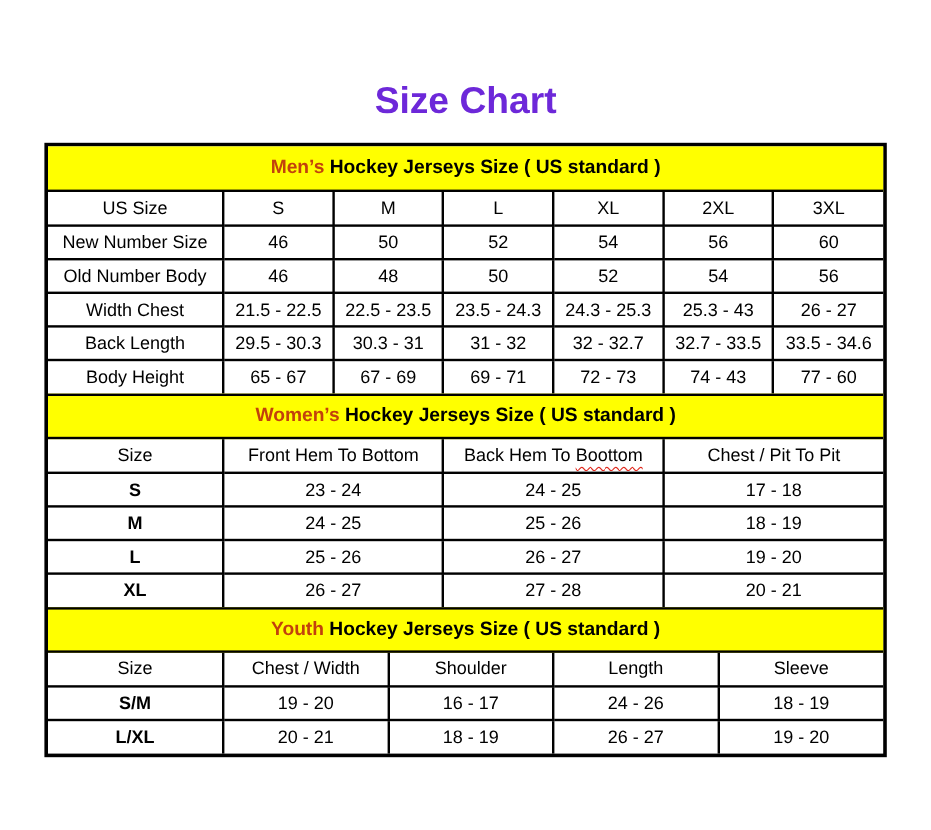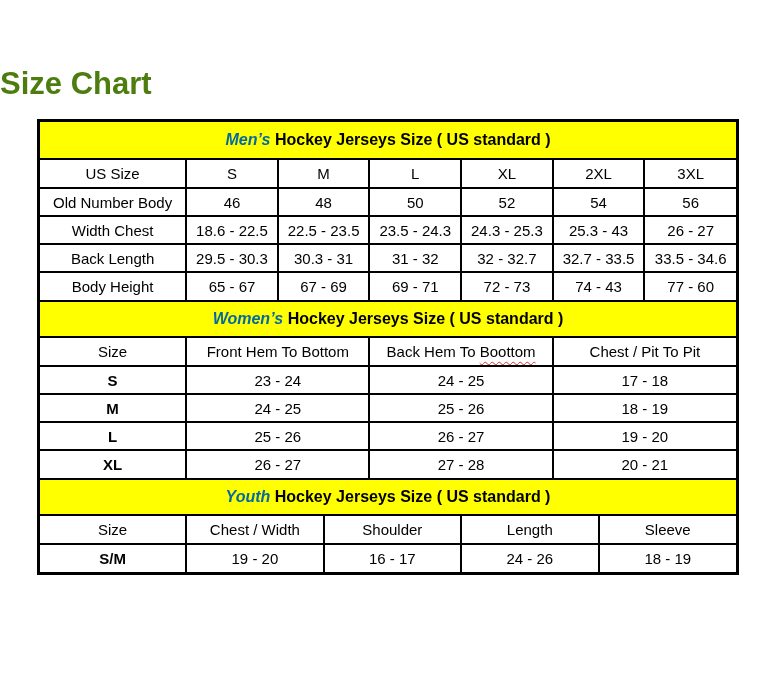--- a/index.html
+++ b/index.html
@@ -10,24 +10,24 @@
     font-family: "Liberation Sans", sans-serif;
     color: #000000;
     overflow: hidden;
   }
   .page { position: relative; width: 776px; height: 692px; }
 
   h1.title {
     margin: 0;
     padding-top: 66px;
     padding-bottom: 17px;
-    text-align: left;
+    text-align: center;
     font-size: 31px;
     font-weight: bold;
-    color: #4d7c0f;
+    color: #6d28d9;
     letter-spacing: 0px;
   }
 
   .chart {
     width: 702px;
     margin: 0 auto;
     border: 3px solid #000000;
     background: #ffffff;
   }
 
@@ -36,21 +36,21 @@
     background: #FFFF00;
     display: flex;
     align-items: center;
     justify-content: center;
     font-size: 16px;
     font-weight: bold;
     border-bottom: 2px solid #000000;
     white-space: pre;
   }
   .banner.mid { border-top: 2px solid #000000; }
-  .banner .hl { color: #0369a1; font-style: italic; }
+  .banner .hl { color: #c2410c; }
 
   table {
     width: 100%;
     border-collapse: collapse;
     table-layout: fixed;
   }
   th, td {
     border: 2px solid #000000;
     height: 28px;
     padding: 0 2px;
@@ -102,31 +102,40 @@
           <tr>
         <th>US Size</th>
         <th>S</th>
         <th>M</th>
         <th>L</th>
         <th>XL</th>
         <th>2XL</th>
         <th>3XL</th>
       </tr>
       <tr>
+        <td>New Number Size</td>
+        <td>46</td>
+        <td>50</td>
+        <td>52</td>
+        <td>54</td>
+        <td>56</td>
+        <td>60</td>
+      </tr>
+      <tr>
         <td>Old Number Body</td>
         <td>46</td>
         <td>48</td>
         <td>50</td>
         <td>52</td>
         <td>54</td>
         <td>56</td>
       </tr>
       <tr>
         <td>Width Chest</td>
-        <td>18.6 - 22.5</td>
+        <td>21.5 - 22.5</td>
         <td>22.5 - 23.5</td>
         <td>23.5 - 24.3</td>
         <td>24.3 - 25.3</td>
         <td>25.3 - 43</td>
         <td>26 - 27</td>
       </tr>
       <tr>
         <td>Back Length</td>
         <td>29.5 - 30.3</td>
         <td>30.3 - 31</td>
@@ -208,17 +217,24 @@
         <th>Length</th>
         <th>Sleeve</th>
       </tr>
       <tr>
         <td class="bold-label">S/M</td>
         <td>19 - 20</td>
         <td>16 - 17</td>
         <td>24 - 26</td>
         <td>18 - 19</td>
       </tr>
+      <tr>
+        <td class="bold-label">L/XL</td>
+        <td>20 - 21</td>
+        <td>18 - 19</td>
+        <td>26 - 27</td>
+        <td>19 - 20</td>
+      </tr>
     </tbody>
       </table>
 
   </div>
 </div>
 
 </body></html>

